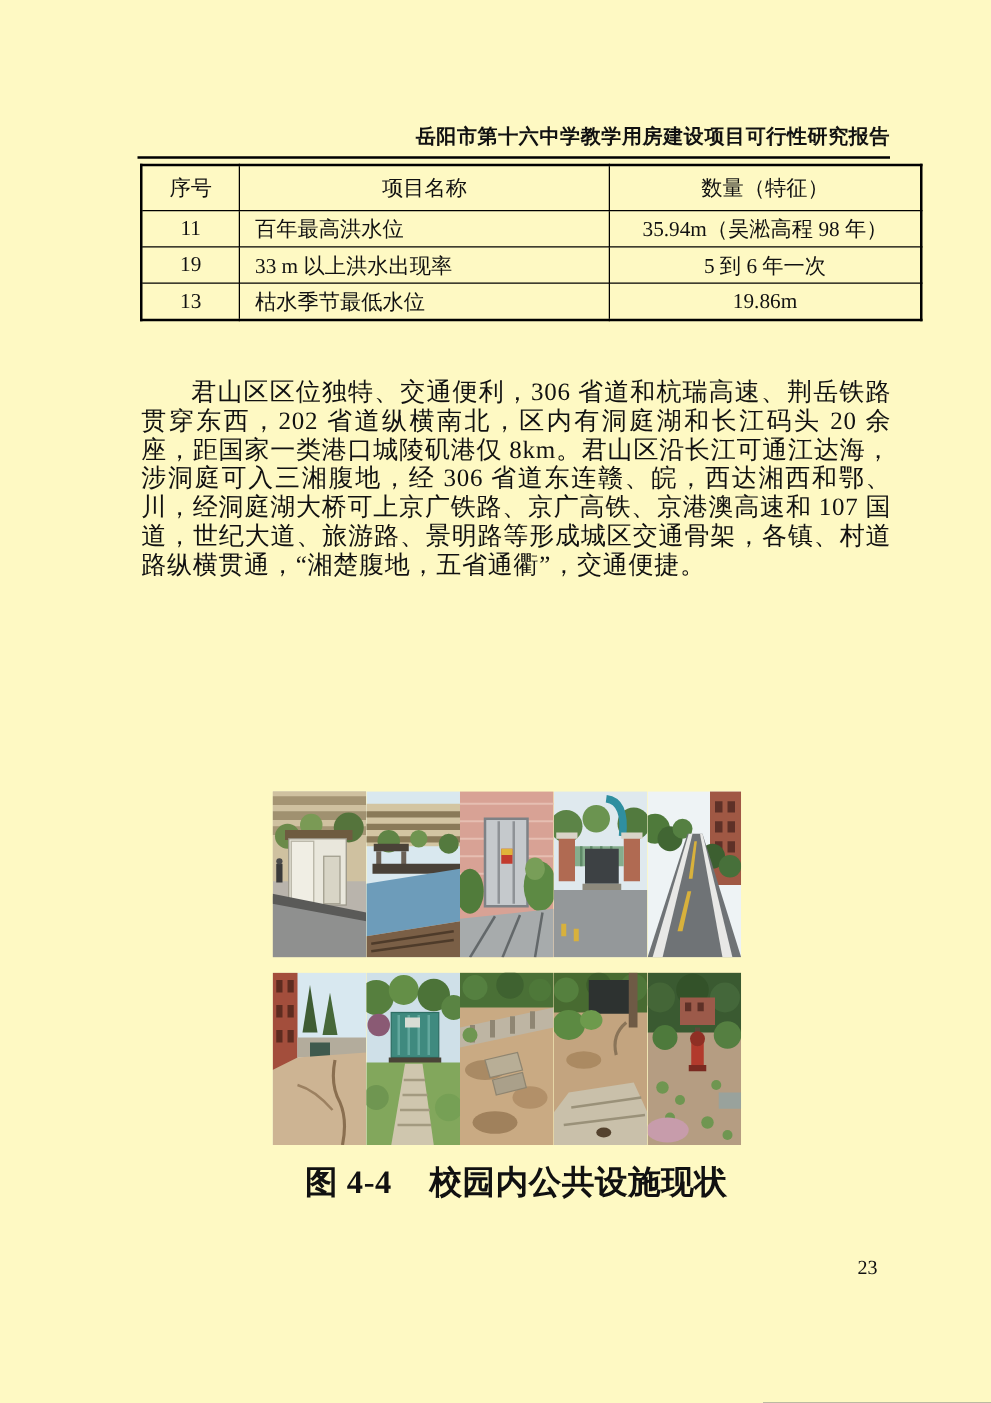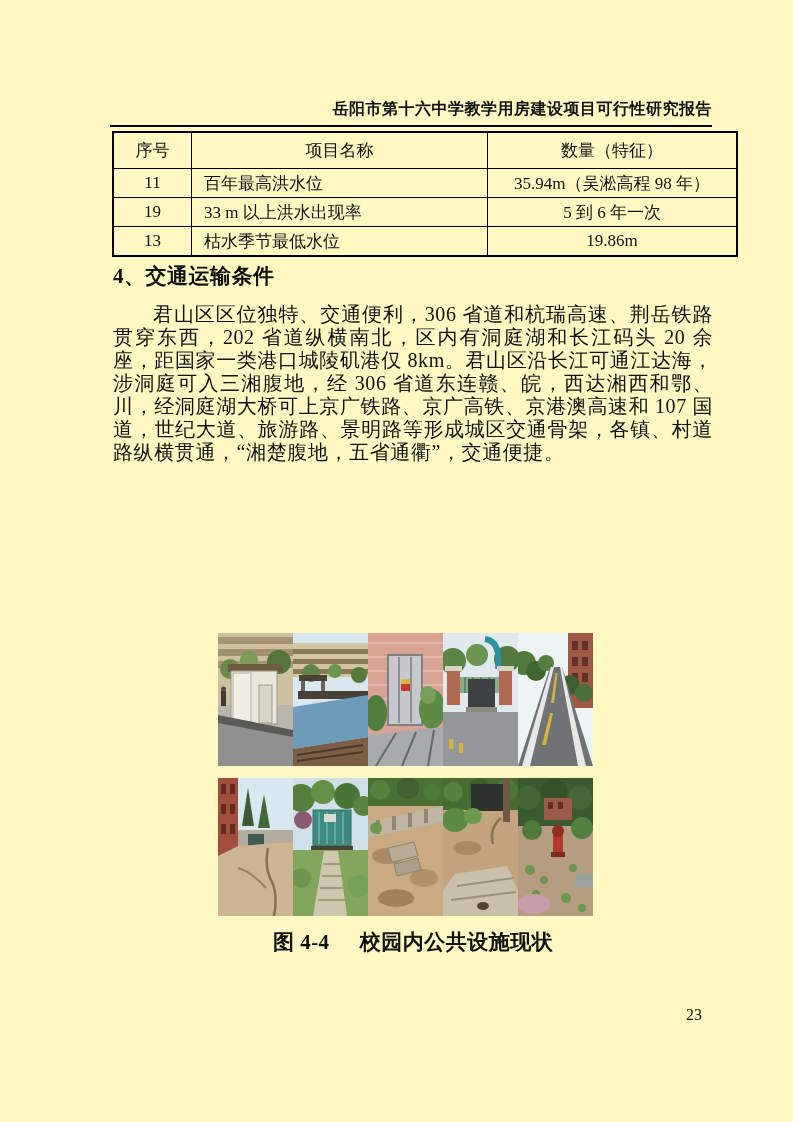--- a/index.html
+++ b/index.html
@@ -58,21 +58,21 @@
   
   .photo-grid{position:absolute;left:218px;top:633px;width:375px;}
   .photo-row{display:flex;width:375px;}
   .photo-row-1{height:133px;}
   .photo-row-2{height:138px;margin-top:12px;}
   .photo{flex:1 1 0;height:100%;overflow:hidden;}
   .photo svg{display:block;width:100%;height:100%;}
   
   .figure-caption{
     position:absolute;left:113px;top:928px;width:600px;
-    text-align:center;font-size:21px;font-weight:bold;letter-spacing:.5px;
+    text-align:center;font-size:26px;font-weight:bold;letter-spacing:.5px;
   }
   .figure-caption .cap-label{margin-right:30px;}
   
   .page-number{
     position:absolute;left:686px;top:1006px;
     font-size:16px;
   }
 </style>
 </head>
 <body>
@@ -101,21 +101,20 @@
         <td>5 到 6 年一次</td>
       </tr>
       <tr>
         <td>13</td>
         <td class="cell-name">枯水季节最低水位</td>
         <td>19.86m</td>
       </tr>
     </tbody>
   </table>
 
-  <div id="heading-4" class="section-heading">4、交通运输条件</div>
 
   <div class="body-paragraph">君山区区位独特、交通便利，306 省道和杭瑞高速、荆岳铁路贯穿东西，202 省道纵横南北，区内有洞庭湖和长江码头 20 余座，距国家一类港口城陵矶港仅 8km。君山区沿长江可通江达海，涉洞庭可入三湘腹地，经 306 省道东连赣、皖，西达湘西和鄂、川，经洞庭湖大桥可上京广铁路、京广高铁、京港澳高速和 107 国道，世纪大道、旅游路、景明路等形成城区交通骨架，各镇、村道路纵横贯通，“湘楚腹地，五省通衢”，交通便捷。</div>
 
 
   <div class="photo-grid">
     <div class="photo-row photo-row-1">
 
       <div class="photo">
         <svg viewBox="0 0 75 133" preserveAspectRatio="none">
           <rect width="75" height="133" fill="#b9b4ac"></rect>

